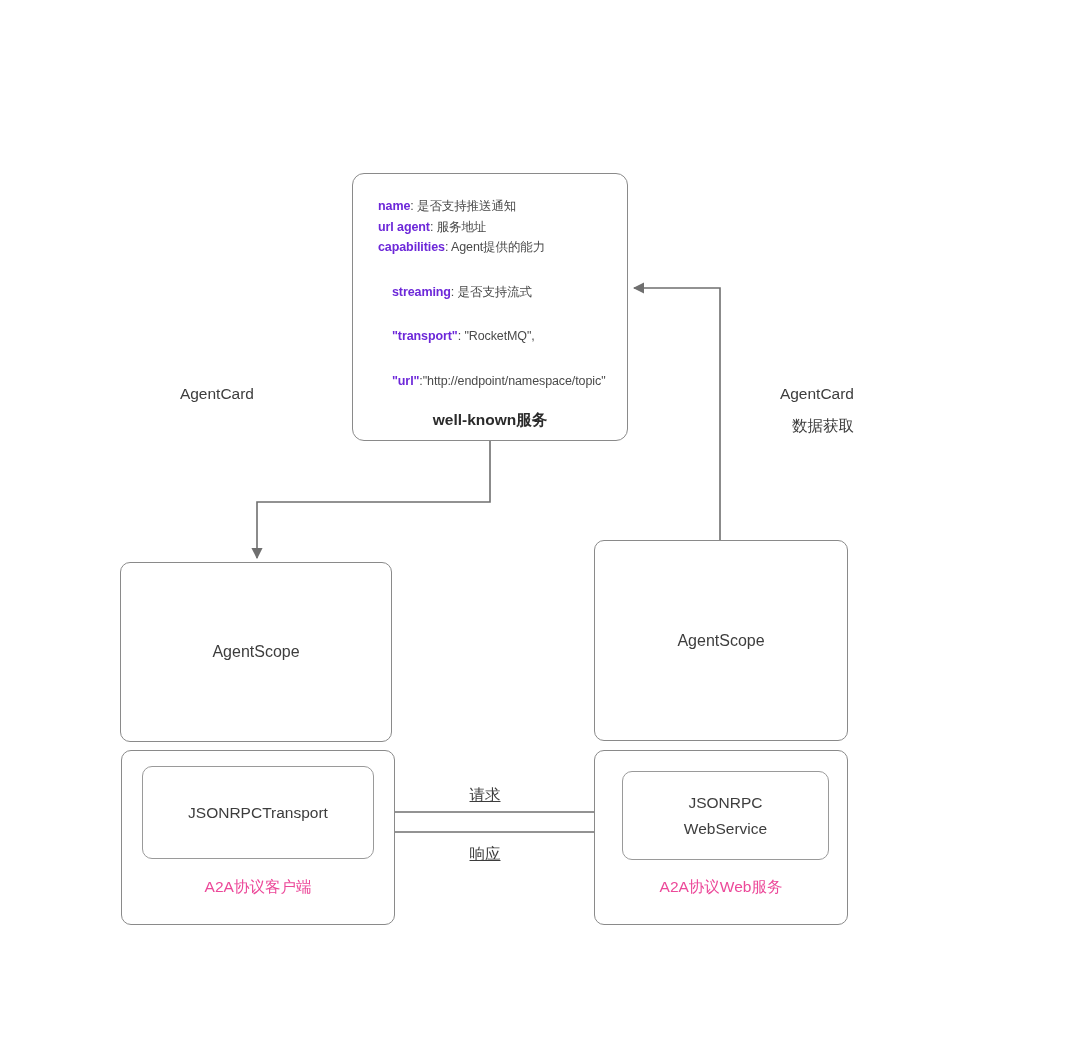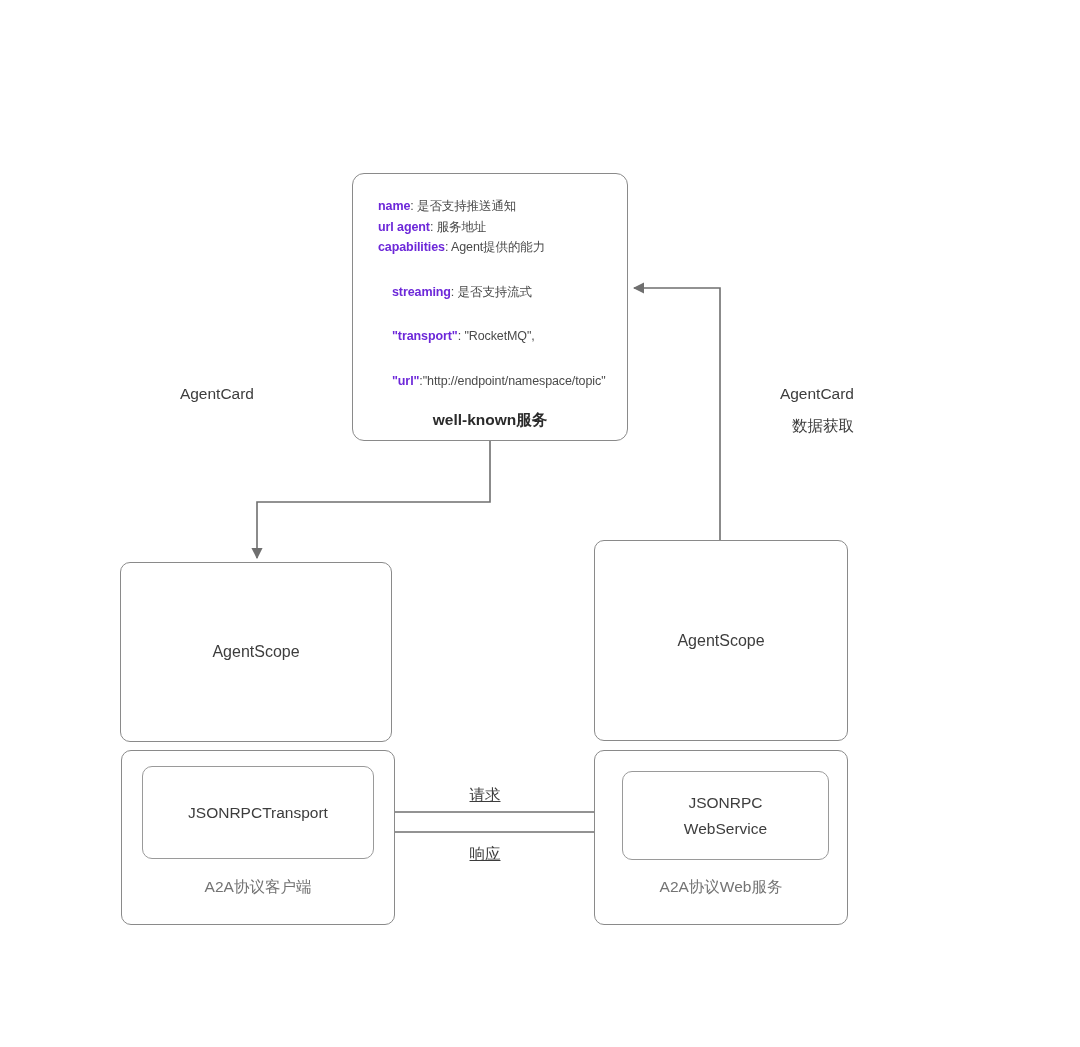--- a/index.html
+++ b/index.html
@@ -133,21 +133,21 @@
     font-size: 15.5px;
     color: #3d3d3d;
     line-height: 26px;
   }
   .container-label {
     position: absolute;
     left: 0; right: 0;
     bottom: 26px;
     text-align: center;
     font-size: 15.5px;
-    color: #737373;
+    color: #ec4899;
   }
 
   
   .annot {
     position: absolute;
     text-align: right;
     font-size: 15.5px;
     color: #3d3d3d;
     line-height: 32px;
     white-space: nowrap;

